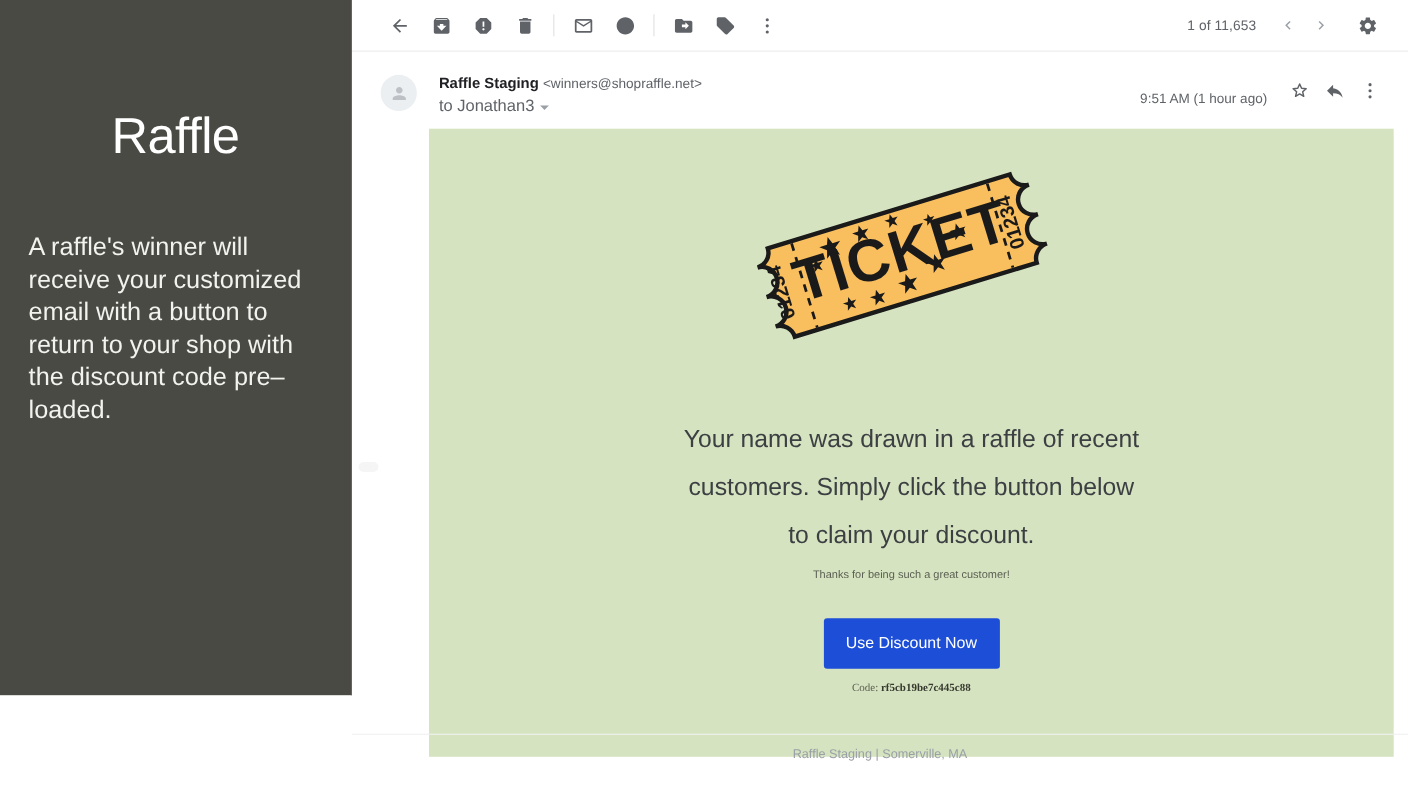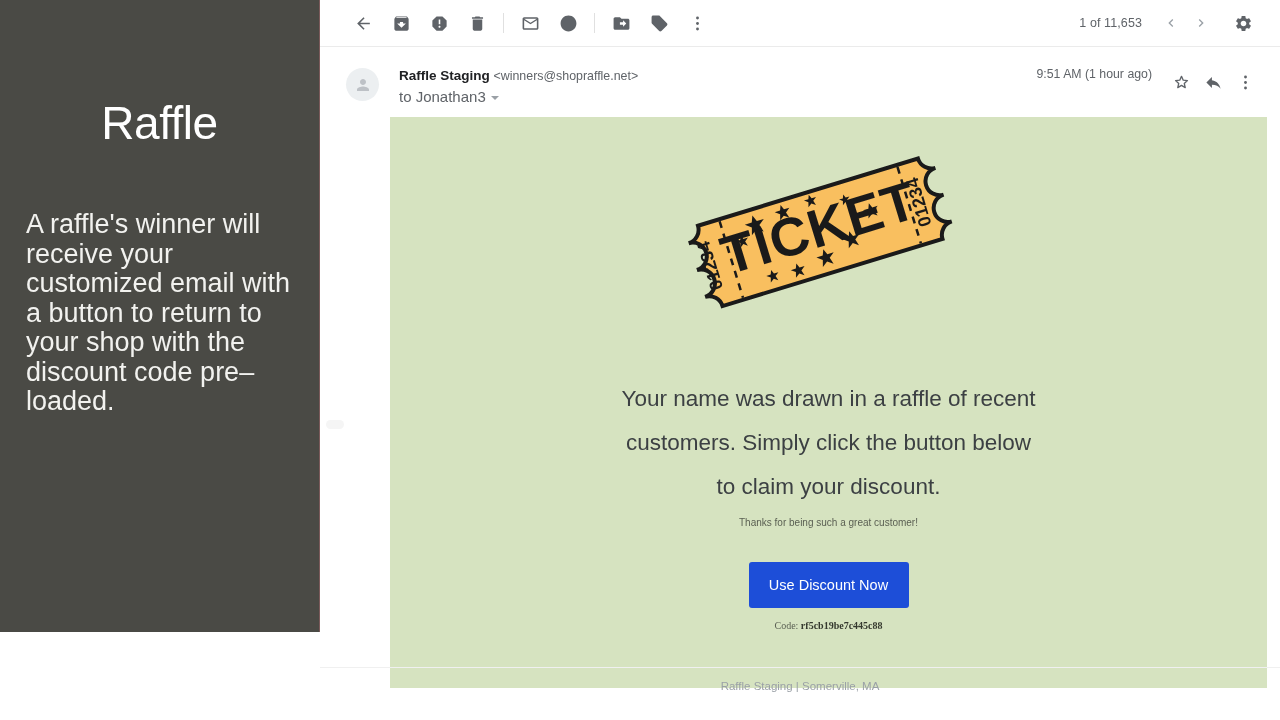--- a/index.html
+++ b/index.html
@@ -23,21 +23,21 @@
   .promo-title {
     font-size: 46px;
     font-weight: 400;
     text-align: center;
     letter-spacing: -0.5px;
     margin-top: 96px;
     color: #ffffff;
   }
   .promo-desc {
     margin: 60px 24px 0 26px;
-    font-size: 27px;
+    font-size: 23px;
     line-height: 29.5px;
     font-weight: 400;
     color: #f2f2ef;
   }
 
   
   .mail {
     flex: 1 1 auto;
     height: 720px;
     background: #ffffff;
@@ -113,21 +113,21 @@
   .caret {
     width: 0; height: 0;
     border-left: 4px solid transparent;
     border-right: 4px solid transparent;
     border-top: 4px solid #9aa0a6;
     display: inline-block;
     position: relative; top: 1px;
   }
   .head-right {
     display: flex;
-    align-items: flex-start;
+    align-items: flex-end;
     gap: 2px;
     padding-top: 2px;
     flex: 0 0 auto;
   }
   .msg-time {
     font-size: 12.3px;
     color: #5f6368;
     margin-right: 12px;
     white-space: nowrap;
   }

